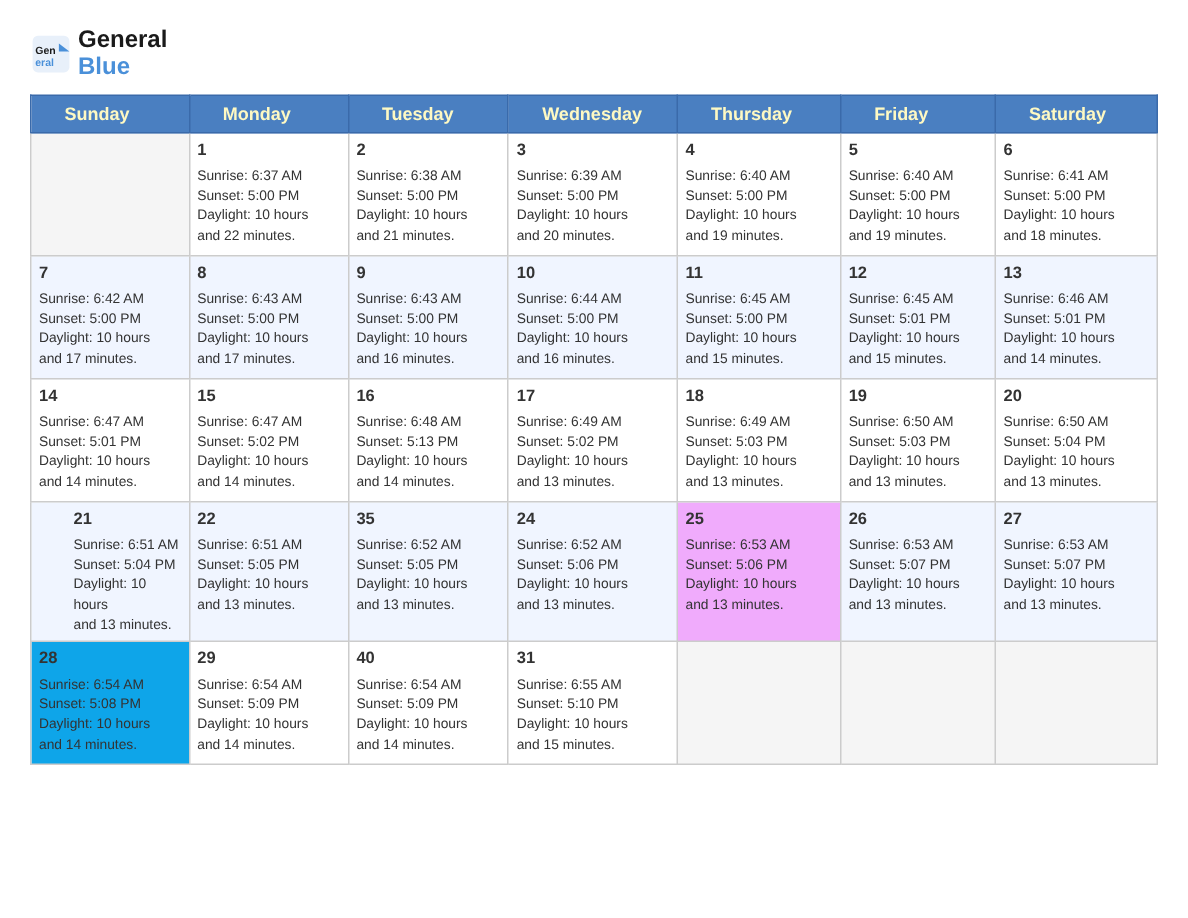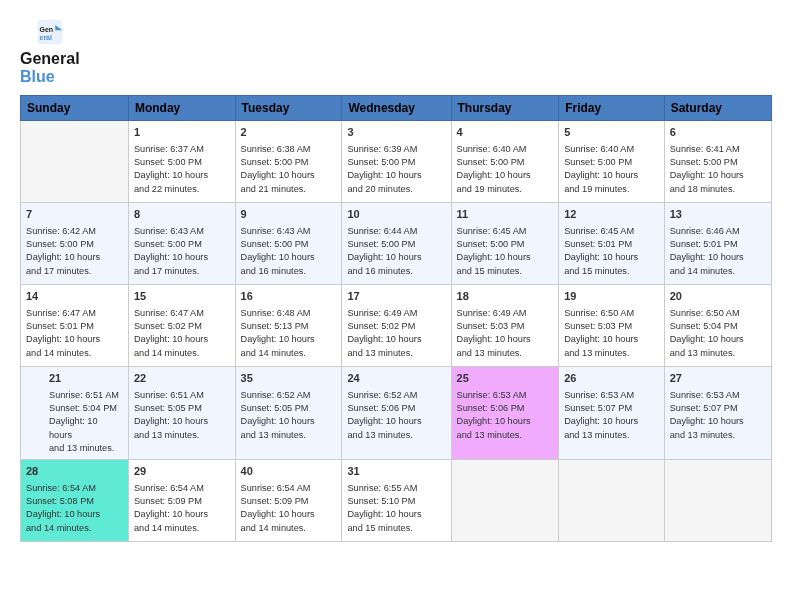--- a/index.html
+++ b/index.html
@@ -19,21 +19,20 @@
     .header {
       display: flex;
       justify-content: space-between;
       align-items: flex-start;
       margin-bottom: 10px;
     }
     .logo {
       display: flex;
       align-items: center;
       gap: 4px;
-      flex-direction: column;
     }
     .logo-icon {
       width: 28px;
       height: 28px;
     }
     .title-block {
       text-align: right;
     }
     .calendar-title {
       font-size: 32px;
@@ -44,24 +43,24 @@
       font-size: 14px;
       color: #555;
     }
     table {
       width: 100%;
       border-collapse: collapse;
       font-size: 10px;
     }
     thead tr th {
       background: #4a7fc1;
-      color: #000000;
+      color: #fef9c3;
       font-size: 12px;
       font-weight: bold;
-      padding: 5px 6px;
+      padding: 5px 22px;
       text-align: left;
       border: 1px solid #3a6aaa;
     }
     tbody tr td {
       border: 1px solid #ccc;
       vertical-align: top;
       padding: 4px 5px;
       width: 113px;
       min-height: 70px;
       height: 82px;
@@ -320,21 +319,21 @@
           </td>
           <td style="background: rgb(240, 245, 255);">
             <span class="day-num">27</span>
             <div class="day-info" style="white-space: pre-line;">Sunrise: 6:53 AM
 Sunset: 5:07 PM
 Daylight: 10 hours
 and 13 minutes.</div>
           </td>
         </tr>
         <tr>
-          <td style="background: #5eead4; margin-left: 32px;">
+          <td style="background: #0ea5e9; margin-left: 32px;">
             <span class="day-num">28</span>
             <div class="day-info" style="white-space: pre-line;">Sunrise: 6:54 AM
 Sunset: 5:08 PM
 Daylight: 10 hours
 and 14 minutes.</div>
           </td>
           <td style="background: rgb(255, 255, 255);">
             <span class="day-num">29</span>
             <div class="day-info" style="white-space: pre-line;">Sunrise: 6:54 AM
 Sunset: 5:09 PM

